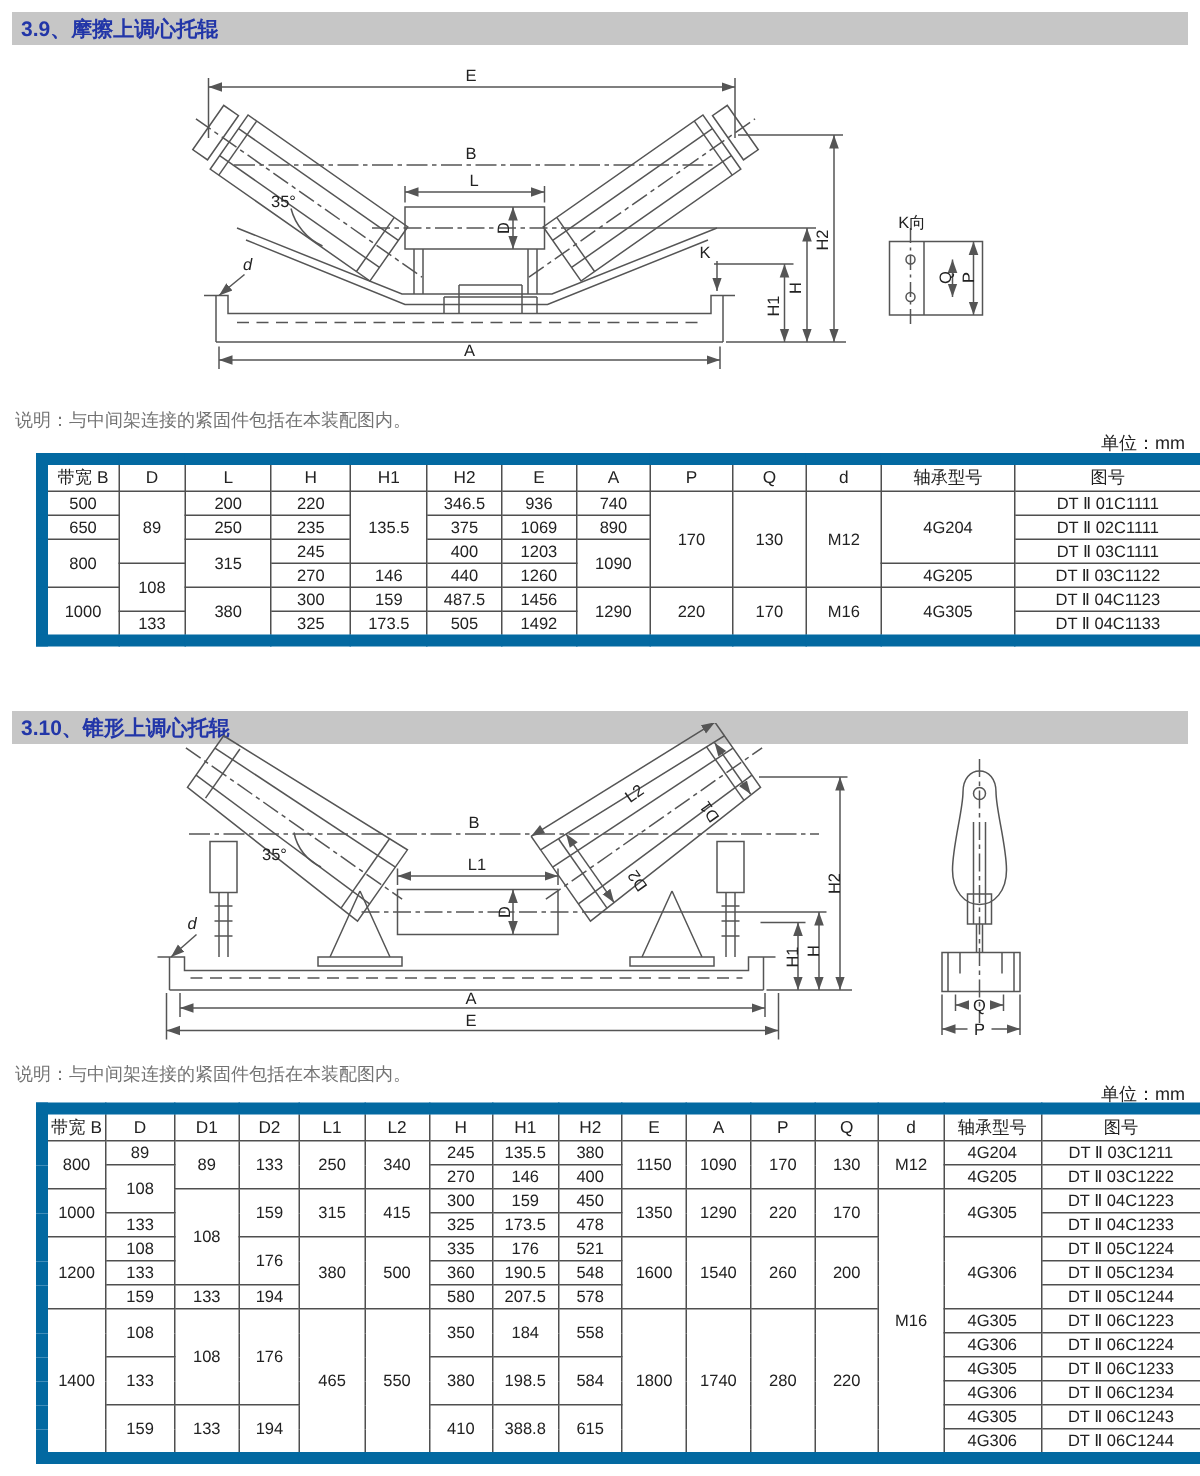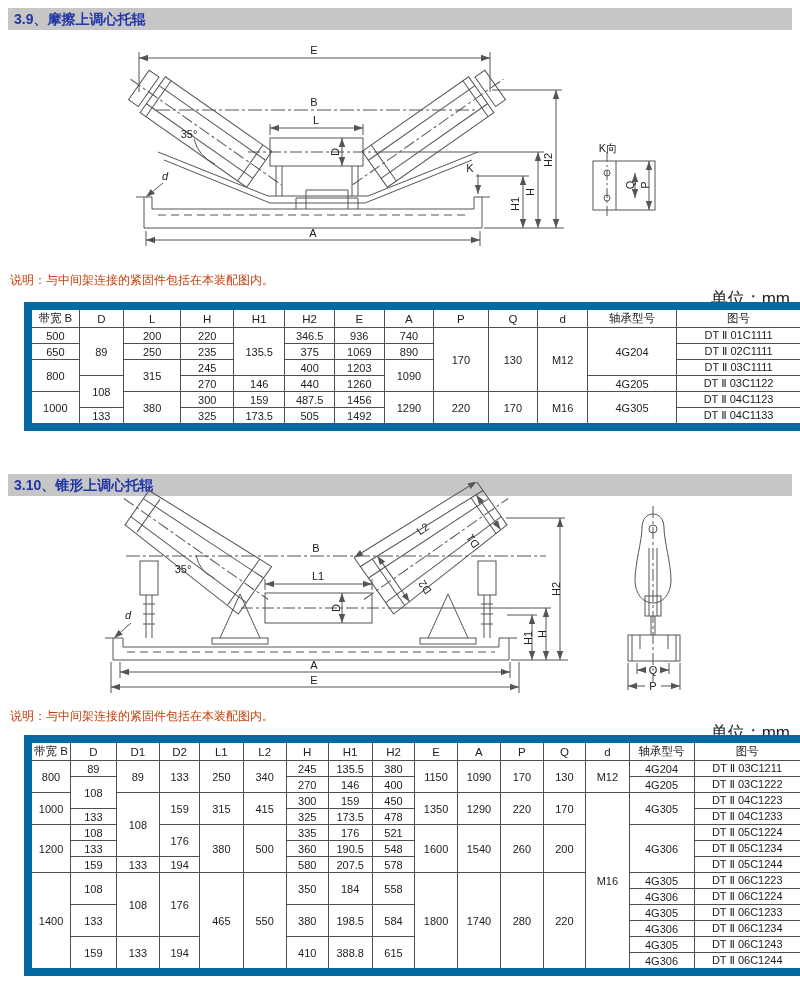--- a/index.html
+++ b/index.html
@@ -1,24 +1,24 @@
 <!DOCTYPE html>
 <html><head>
 <meta charset="utf-8">
 <style>
   html,body { margin:0; padding:0; background:#ffffff; }
   body { width:800px; height:984px; position:relative; font-family:"Liberation Sans", sans-serif; color:#222; }
   .section-bar { position:absolute; left:8px; width:784px; height:22px; background:#c6c6c6; }
   .section-bar .bar-label { display:block; padding-left:6px; line-height:22px; font-size:14px; font-weight:bold; color:#2236a8; }
   #bar1 { top:8px; }
   #bar2 { top:474px; }
-  .note { position:absolute; left:10px; font-size:12px; color:#c2410c; white-space:nowrap; }
+  .note { position:absolute; left:10px; font-size:12px; color:#737373; white-space:nowrap; }
   #note1 { top:272px; }
   #note2 { top:708px; }
-  .unit { position:absolute; right:10px; font-size:17px; color:#222;margin-left:28px; }
+  .unit { position:absolute; right:10px; font-size:12px; color:#222;margin-left:28px; }
   #unit1 { top:287px; }
   #unit2 { top:721px; }
   svg.draw { position:absolute; left:8px; }
   #draw1 { top:32px; }
   #draw2 { top:482px; }
   table.spec { position:absolute; left:24px; width:784px; border-collapse:collapse; table-layout:fixed;
                font-size:11px; color:#222; text-align:center; border:8px solid #0369a1; }
   #table1 { top:302px; }
   #table2 { top:735px; }
   table.spec th, table.spec td { border:1px solid #4f4f4f; padding:0 1px; font-weight:normal; overflow:hidden; white-space:nowrap; }

